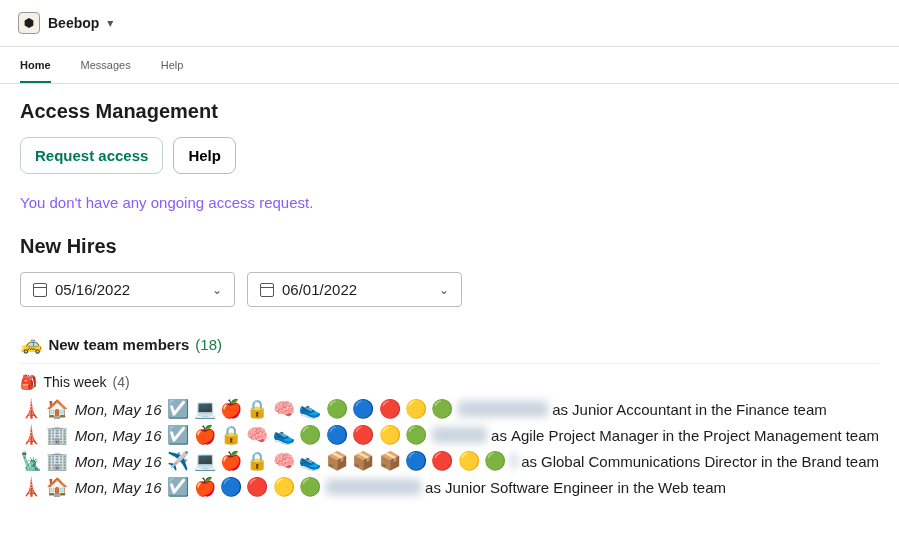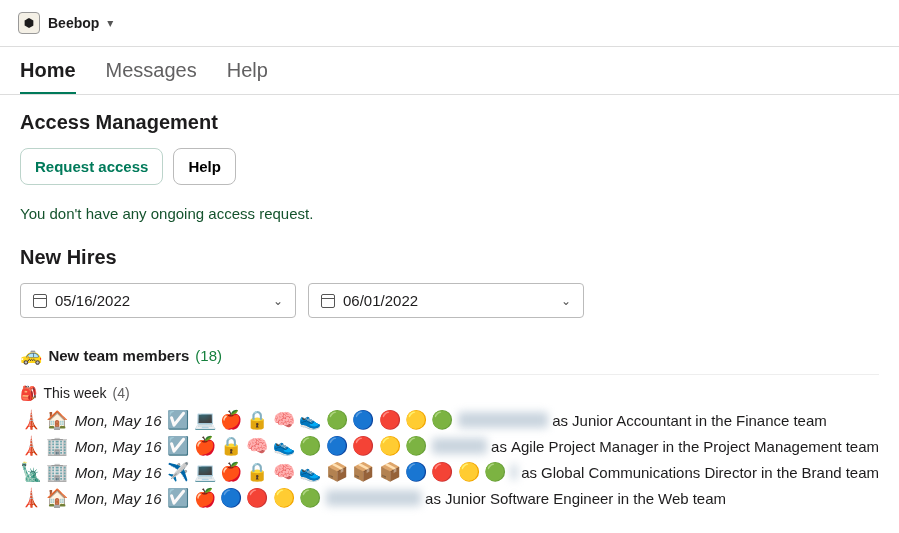--- a/index.html
+++ b/index.html
@@ -1,31 +1,31 @@
 <!DOCTYPE html>
 <html><head>
 <meta charset="utf-8">
 <style>
 *{margin:0;padding:0;box-sizing:border-box}
 body{font-family:-apple-system,BlinkMacSystemFont,"Segoe UI",Helvetica,Arial,sans-serif;font-size:15px;color:#1d1c1d;background:#fff;width:899px}
 .titlebar{display:flex;align-items:center;gap:8px;padding:12px 18px;border-bottom:1px solid #ddd}
 .app-icon{width:22px;height:22px;border:1px solid #999;border-radius:4px;display:flex;align-items:center;justify-content:center;font-size:12px;background:#f4f0e6}
 .app-title{font-weight:700;font-size:14px}
 .tabs{display:flex;gap:30px;padding:0 20px;border-bottom:1px solid #ddd}
-.tab{padding:12px 0 10px;font-size:20px;color:#616061;cursor:pointer;border-bottom:2px solid transparent}
+.tab{padding:12px 0 10px;font-size:11px;color:#616061;cursor:pointer;border-bottom:2px solid transparent}
 .tab.active{color:#1d1c1d;font-weight:700;border-bottom-color:#007a5a}
 .content{padding:16px 20px}
 .h1{font-size:20px;font-weight:900;margin-bottom:14px}
 .btn-row{display:flex;gap:10px;margin-bottom:20px}
 .btn{border:1px solid #bbb;border-radius:8px;background:#fff;padding:9px 14px;font-size:15px;font-weight:700;cursor:pointer}
 .btn.primary{color:#007a5a;border-color:#bcd4cb}
 .sub{font-weight:700;margin-bottom:8px}
-.muted{color:#14532d;margin-bottom:24px}
+.muted{color:#8b5cf6;margin-bottom:24px}
 .dates{display:flex;gap:12px;margin-bottom:18px}
-.date-input{display:flex;align-items:center;justify-content:space-between;border:1px solid #bbb;border-radius:4px;padding:8px 12px;width:276px;font-size:15px;cursor:pointer}
+.date-input{display:flex;align-items:center;justify-content:space-between;border:1px solid #bbb;border-radius:4px;padding:8px 12px;width:215px;font-size:15px;cursor:pointer}
 .date-input .left{display:flex;align-items:center;gap:8px}
 .cal-icon{width:14px;height:14px;border:1.5px solid #555;border-radius:2px;position:relative}
 .cal-icon::before{content:"";position:absolute;top:3px;left:0;right:0;height:1.5px;background:#555}
 .chev{font-size:12px;color:#555}
 .section-head{display:flex;align-items:center;gap:6px;padding:10px 0;border-bottom:1px solid #eee}
 .section-head .label{font-weight:700}
 .section-head .count{color:#15803d}
 .subhead{display:flex;align-items:center;gap:6px;padding:10px 0 6px;font-size:14px}
 .subhead .label{font-weight:400}
 .subhead .count{color:#616061}

